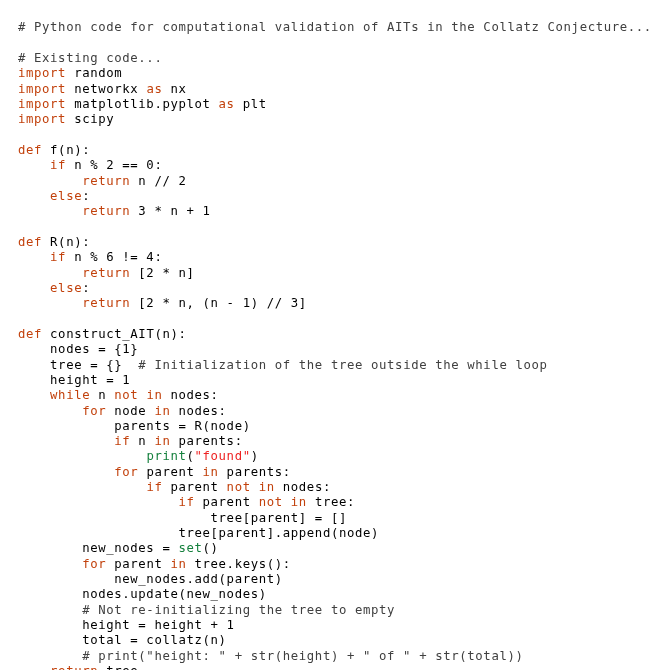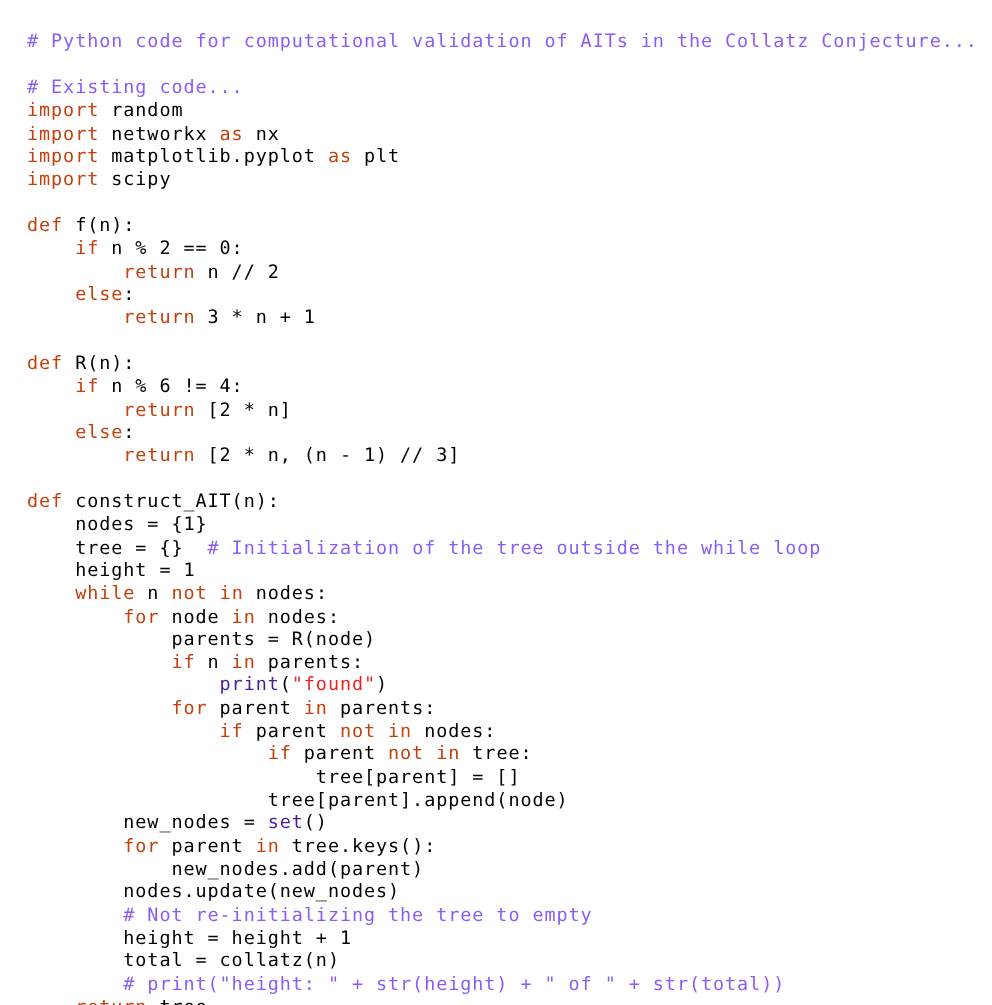--- a/index.html
+++ b/index.html
@@ -37,16 +37,16 @@
   }
   .code-line.blank {
     color: transparent;
   }
   .tok-comment { color: #b3a125; }
   .tok-keyword { color: #3333cc; }
   .tok-builtin { color: #3333cc; }
   .tok-string  { color: #ee2222; }
   .tok-plain   { color: #000000; }
 </style>
-<style>.tok-comment{color:#8b5cf6;}.tok-keyword{color:#c2410c;}.tok-builtin{color:#4c1d95;}.tok-string{color:#ee2222;}.tok-plain{color:#000000;}body{background:#ffffff;}</style></head>
+<style>.tok-comment{color:#404040;}.tok-keyword{color:#c2410c;}.tok-builtin{color:#15803d;}.tok-string{color:#ee2222;}.tok-plain{color:#000000;}body{background:#ffffff;}</style></head>
 <body>
 
 <pre id="code-listing"><div class="code-line"><span class="tok-comment"># Python code for computational validation of AITs in the Collatz Conjecture...</span></div><div class="code-line blank"><span class="tok-plain"></span></div><div class="code-line"><span class="tok-comment"># Existing code...</span></div><div class="code-line"><span class="tok-keyword">import</span><span class="tok-plain"> random</span></div><div class="code-line"><span class="tok-keyword">import</span><span class="tok-plain"> networkx </span><span class="tok-keyword">as</span><span class="tok-plain"> nx</span></div><div class="code-line"><span class="tok-keyword">import</span><span class="tok-plain"> matplotlib.pyplot </span><span class="tok-keyword">as</span><span class="tok-plain"> plt</span></div><div class="code-line"><span class="tok-keyword">import</span><span class="tok-plain"> scipy</span></div><div class="code-line blank"><span class="tok-plain"></span></div><div class="code-line"><span class="tok-keyword">def</span><span class="tok-plain"> f(n):</span></div><div class="code-line"><span class="tok-plain">    </span><span class="tok-keyword">if</span><span class="tok-plain"> n % 2 == 0:</span></div><div class="code-line"><span class="tok-plain">        </span><span class="tok-keyword">return</span><span class="tok-plain"> n // 2</span></div><div class="code-line"><span class="tok-plain">    </span><span class="tok-keyword">else</span><span class="tok-plain">:</span></div><div class="code-line"><span class="tok-plain">        </span><span class="tok-keyword">return</span><span class="tok-plain"> 3 * n + 1</span></div><div class="code-line blank"><span class="tok-plain"></span></div><div class="code-line"><span class="tok-keyword">def</span><span class="tok-plain"> R(n):</span></div><div class="code-line"><span class="tok-plain">    </span><span class="tok-keyword">if</span><span class="tok-plain"> n % 6 != 4:</span></div><div class="code-line"><span class="tok-plain">        </span><span class="tok-keyword">return</span><span class="tok-plain"> [2 * n]</span></div><div class="code-line"><span class="tok-plain">    </span><span class="tok-keyword">else</span><span class="tok-plain">:</span></div><div class="code-line"><span class="tok-plain">        </span><span class="tok-keyword">return</span><span class="tok-plain"> [2 * n, (n - 1) // 3]</span></div><div class="code-line blank"><span class="tok-plain"></span></div><div class="code-line"><span class="tok-keyword">def</span><span class="tok-plain"> construct_AIT(n):</span></div><div class="code-line"><span class="tok-plain">    nodes = {1}</span></div><div class="code-line"><span class="tok-plain">    tree = {}  </span><span class="tok-comment"># Initialization of the tree outside the while loop</span></div><div class="code-line"><span class="tok-plain">    height = 1</span></div><div class="code-line"><span class="tok-plain">    </span><span class="tok-keyword">while</span><span class="tok-plain"> n </span><span class="tok-keyword">not</span><span class="tok-plain"> </span><span class="tok-keyword">in</span><span class="tok-plain"> nodes:</span></div><div class="code-line"><span class="tok-plain">        </span><span class="tok-keyword">for</span><span class="tok-plain"> node </span><span class="tok-keyword">in</span><span class="tok-plain"> nodes:</span></div><div class="code-line"><span class="tok-plain">            parents = R(node)</span></div><div class="code-line"><span class="tok-plain">            </span><span class="tok-keyword">if</span><span class="tok-plain"> n </span><span class="tok-keyword">in</span><span class="tok-plain"> parents:</span></div><div class="code-line"><span class="tok-plain">                </span><span class="tok-builtin">print</span><span class="tok-plain">(</span><span class="tok-string">"found"</span><span class="tok-plain">)</span></div><div class="code-line"><span class="tok-plain">            </span><span class="tok-keyword">for</span><span class="tok-plain"> parent </span><span class="tok-keyword">in</span><span class="tok-plain"> parents:</span></div><div class="code-line"><span class="tok-plain">                </span><span class="tok-keyword">if</span><span class="tok-plain"> parent </span><span class="tok-keyword">not</span><span class="tok-plain"> </span><span class="tok-keyword">in</span><span class="tok-plain"> nodes:</span></div><div class="code-line"><span class="tok-plain">                    </span><span class="tok-keyword">if</span><span class="tok-plain"> parent </span><span class="tok-keyword">not</span><span class="tok-plain"> </span><span class="tok-keyword">in</span><span class="tok-plain"> tree:</span></div><div class="code-line"><span class="tok-plain">                        tree[parent] = []</span></div><div class="code-line"><span class="tok-plain">                    tree[parent].append(node)</span></div><div class="code-line"><span class="tok-plain">        new_nodes = </span><span class="tok-builtin">set</span><span class="tok-plain">()</span></div><div class="code-line"><span class="tok-plain">        </span><span class="tok-keyword">for</span><span class="tok-plain"> parent </span><span class="tok-keyword">in</span><span class="tok-plain"> tree.keys():</span></div><div class="code-line"><span class="tok-plain">            new_nodes.add(parent)</span></div><div class="code-line"><span class="tok-plain">        nodes.update(new_nodes)</span></div><div class="code-line"><span class="tok-plain">        </span><span class="tok-comment"># Not re-initializing the tree to empty</span></div><div class="code-line"><span class="tok-plain">        height = height + 1</span></div><div class="code-line"><span class="tok-plain">        total = collatz(n)</span></div><div class="code-line"><span class="tok-plain">        </span><span class="tok-comment"># print("height: " + str(height) + " of " + str(total))</span></div><div class="code-line"><span class="tok-plain">    </span><span class="tok-keyword">return</span><span class="tok-plain"> tree</span></div></pre>
 
 </body></html>

